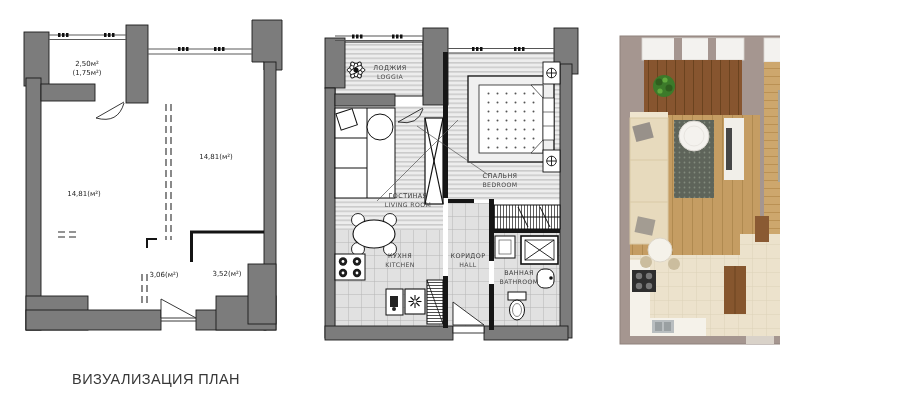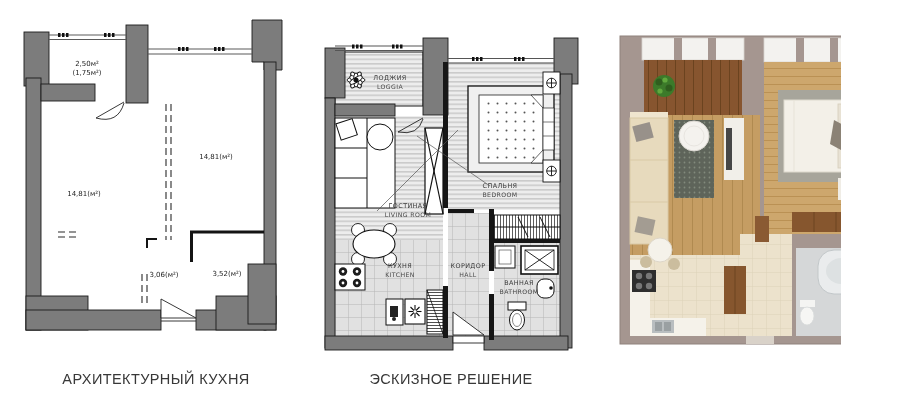--- a/index.html
+++ b/index.html
@@ -1,20 +1,20 @@
 <!DOCTYPE html>
 <html><head>
 <meta charset="utf-8">
 <style>
   html,body{margin:0;padding:0;background:#ffffff;}
-  .stage{position:relative;width:841px;height:410px;background:#ffffff;overflow:hidden;
+  .stage{position:relative;width:780px;height:410px;background:#ffffff;overflow:hidden;
          font-family:"Liberation Sans", sans-serif;}
   .panel{position:absolute;}
   #panel-arch{left:20px;top:8px;width:272px;height:338px;}
-  #panel-sketch{left:322px;top:18px;width:258px;height:345px;text-decoration:underline;}
+  #panel-sketch{left:322px;top:8px;width:258px;height:345px;text-decoration:underline;}
   #panel-viz{left:612px;top:20px;width:268px;height:330px;}
   .caption{position:absolute;top:371px;height:18px;text-align:center;
            font-size:14.5px;color:#383838;letter-spacing:0.4px;white-space:nowrap;}
   #cap-arch{left:20px;width:272px;}
   #cap-sketch{left:322px;width:258px;}
   #cap-viz{left:612px;width:268px;}
   svg text{font-family:"DejaVu Sans", sans-serif;fill:#222;}
   svg .area-label{font-size:7px;}
   svg .room-ru{font-size:6.4px;fill:#3a3a3a;letter-spacing:0.4px;}
   svg .room-en{font-size:6.2px;fill:#4a4a4a;letter-spacing:0.4px;}
@@ -404,16 +404,15 @@
         <rect x="206" y="230" width="48" height="44" rx="16" fill="#eaeced" stroke="#c2c7c9" stroke-width="1"></rect>
         <ellipse cx="230" cy="251" rx="16" ry="13" fill="#dde1e2"></ellipse>
         <rect x="188" y="280" width="15" height="7" fill="#f4f4f2"></rect>
         <ellipse cx="195" cy="296" rx="7" ry="9" fill="#f6f6f4" stroke="#d8dbdb" stroke-width="0.8"></ellipse>
         <rect x="238" y="282" width="16" height="18" fill="#f4f4f2"></rect>
         <circle cx="246" cy="291" r="4" fill="#dde1e2"></circle>
       </g>
     </svg>
   </div>
 
-  <div class="caption" id="cap-arch">АРХИТЕКТУРНЫЙ КУХНЯ</div>
-  <div class="caption" id="cap-sketch">ЭСКИЗНОЕ РЕШЕНИЕ</div>
+  <div class="caption" id="cap-arch">ВИЗУАЛИЗАЦИЯ ПЛАН</div>
 
 </div>
 
 </body></html>

